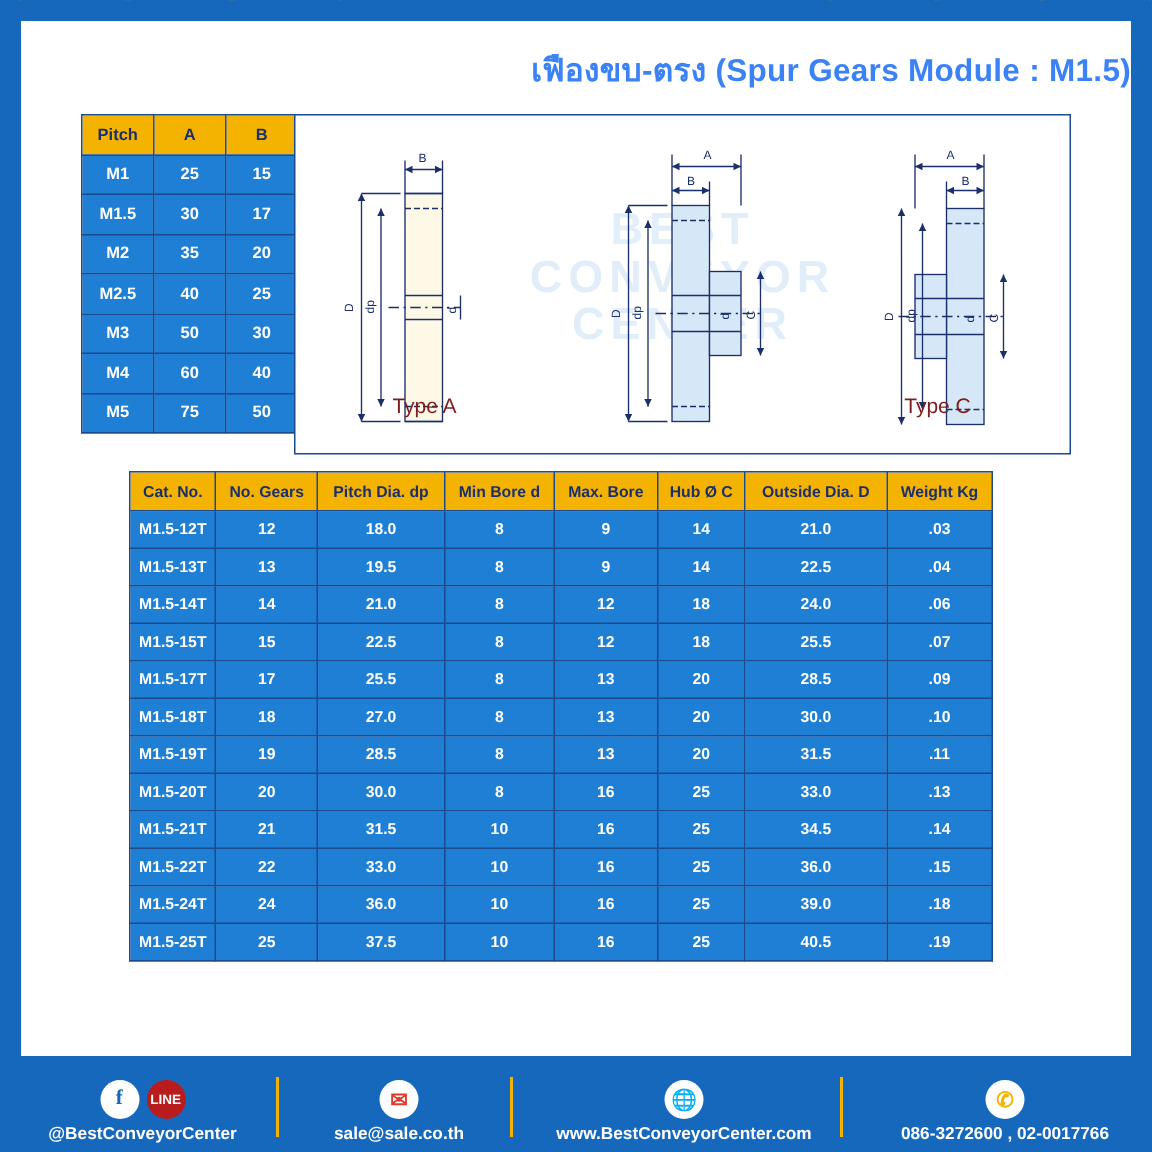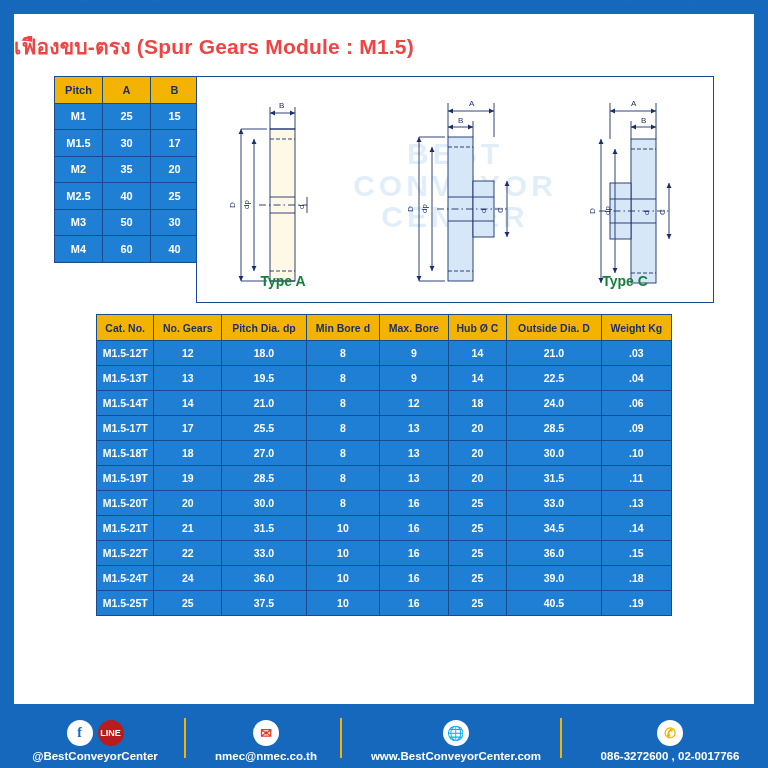--- a/index.html
+++ b/index.html
@@ -15,24 +15,24 @@
   
   .chev-top { position:absolute; top:0; left:0; width:768px; height:26px; overflow:hidden; }
   .chev { position:absolute; width:60px; height:60px; border-top:9px solid #f5b301; border-left:9px solid #f5b301; transform:rotate(45deg); }
 
   
   .card {
     position:absolute; left:14px; top:14px; width:740px; height:690px;
     background:#ffffff;
   }
   .title {
-    text-align:left;
+    text-align:right;
     font-size:21px;
     font-weight:bold;
-    color:#ef4444;
+    color:#3b82f6;
     padding-top:16px;
     letter-spacing:.2px;
   }
 
   
   .pitch-wrap { position:absolute; left:40px; top:62px; }
   table.pitch { border-collapse:collapse; }
   table.pitch th, table.pitch td {
     border:1px solid #1b4b8f;
     width:48px; height:26.5px;
@@ -45,24 +45,24 @@
   }
   table.pitch th { background:#f5b301; color:#1b2f6b; font-size:11px; }
 
   
   .diagram {
     position:absolute; left:182px; top:62px; width:518px; height:227px;
     border:1px solid #1b4b8f; background:#ffffff; overflow:hidden;
   }
   .wm { position:absolute; left:50%; top:48%; transform:translate(-50%,-50%); opacity:.13; pointer-events:none; }
   .wm-text { font-size:30px; font-weight:bold; color:#1f7fd4; letter-spacing:4px; line-height:1.05; text-align:center; }
-  .type-label { position:absolute; bottom:13px; font-size:14px; font-weight:bold; color:#15803d; width:160px; text-align:center; }
-
-  
-  .spec-wrap { position:absolute; left:82px; top:300px; width:576px; }
+  .type-label { position:absolute; bottom:24px; font-size:14px; font-weight:normal; color:#7f1d1d; width:160px; text-align:center; }
+
+  
+  .spec-wrap { position:absolute; left:72px; top:300px; width:576px; }
   table.spec { border-collapse:collapse; width:576px; }
   table.spec th {
     background:#f5b301; color:#1b2f6b;
     font-size:10.5px; font-weight:bold;
     border:1px solid #1b4b8f;
     height:26px; padding:0 3px;
     white-space:nowrap;
   }
   table.spec td {
     background:#1f7fd4; color:#ffffff;
@@ -129,20 +129,25 @@
             </tr>
             <tr>
               <td>M3</td>
               <td>50</td>
               <td>30</td>
             </tr>
             <tr>
               <td>M4</td>
               <td>60</td>
               <td>40</td>
+            </tr>
+            <tr>
+              <td>M5</td>
+              <td>75</td>
+              <td>50</td>
             </tr>
           </tbody>
       </table>
     </div>
 
     <div class="diagram">
       <div class="wm">
         <div class="wm-text">BEST</div>
         <div class="wm-text">CONVEYOR</div>
         <div class="wm-text">CENTER</div>
@@ -309,20 +314,30 @@
               <td>M1.5-14T</td>
               <td>14</td>
               <td>21.0</td>
               <td>8</td>
               <td>12</td>
               <td>18</td>
               <td>24.0</td>
               <td>.06</td>
             </tr>
             <tr>
+              <td>M1.5-15T</td>
+              <td>15</td>
+              <td>22.5</td>
+              <td>8</td>
+              <td>12</td>
+              <td>18</td>
+              <td>25.5</td>
+              <td>.07</td>
+            </tr>
+            <tr>
               <td>M1.5-17T</td>
               <td>17</td>
               <td>25.5</td>
               <td>8</td>
               <td>13</td>
               <td>20</td>
               <td>28.5</td>
               <td>.09</td>
             </tr>
             <tr>
@@ -411,21 +426,21 @@
         <div class="circ" style="color:#1668bd;font-family:'Liberation Serif',serif;">f</div>
         <div class="circ" style="background:#b91c1c;color:#fff;font-size:9px;">LINE</div>
       </div>
       <div class="f-text">@BestConveyorCenter</div>
     </div>
 
     <div class="f-item" style="left:196px; width:140px;">
       <div class="f-icons">
         <div class="circ" style="color:#e23b2e;">✉</div>
       </div>
-      <div class="f-text">nmec@nmec.co.th</div>
+      <div class="f-text">sale@sale.co.th</div>
     </div>
 
     <div class="f-item" style="left:352px; width:208px;">
       <div class="f-icons">
         <div class="circ" style="color:#1668bd;">🌐</div>
       </div>
       <div class="f-text">www.BestConveyorCenter.com</div>
     </div>
 
     <div class="f-item" style="left:576px; width:188px;">

